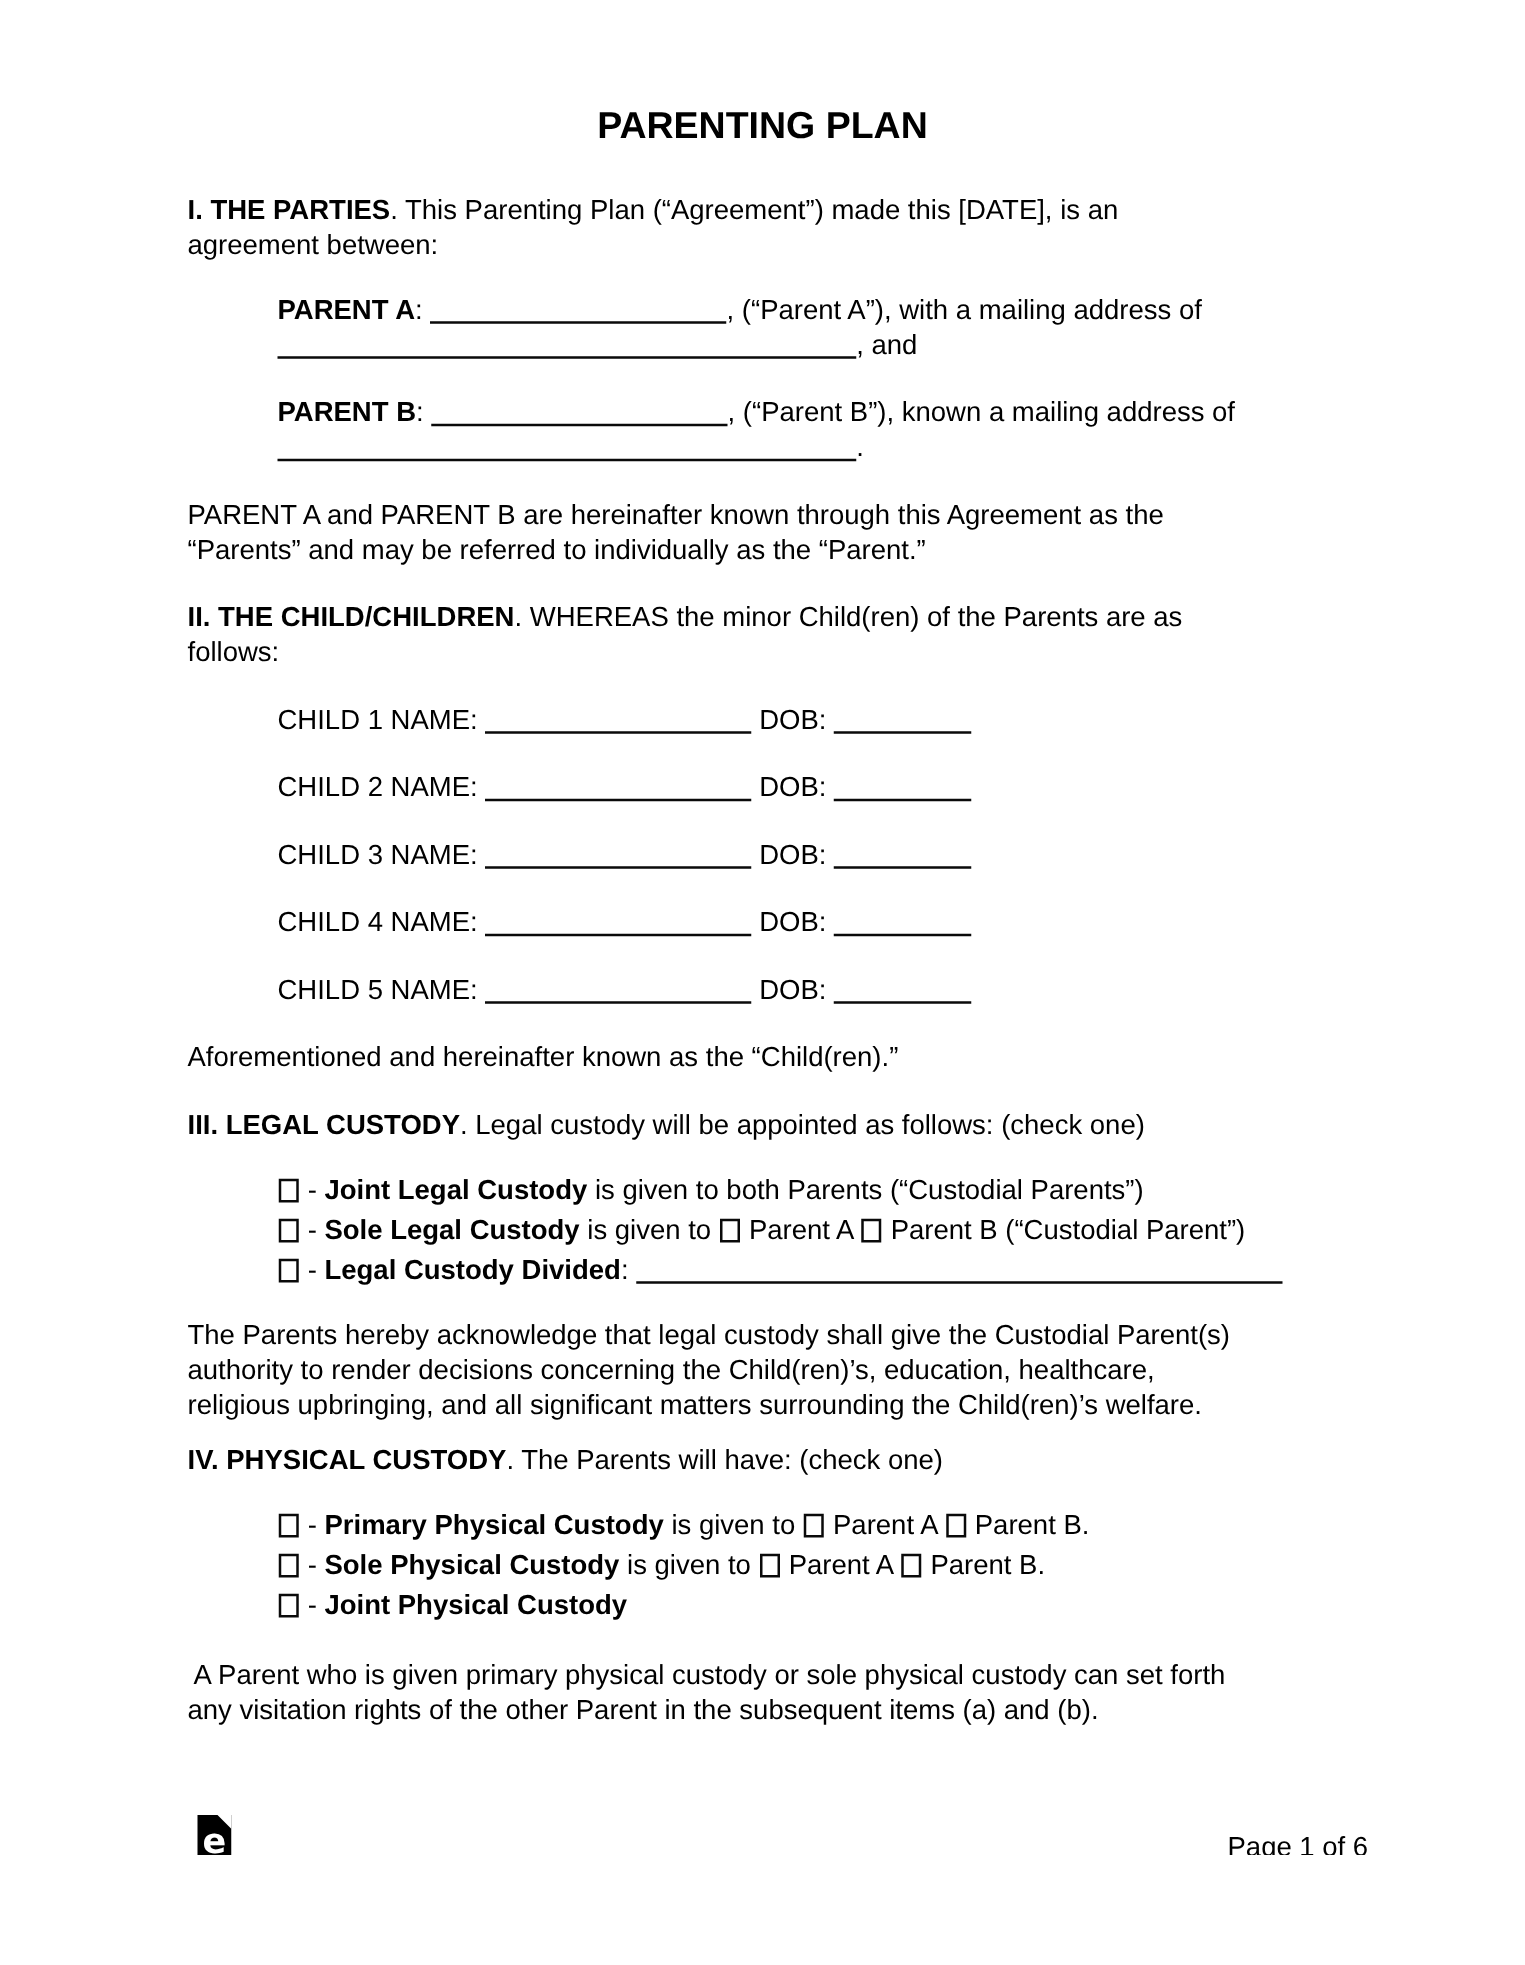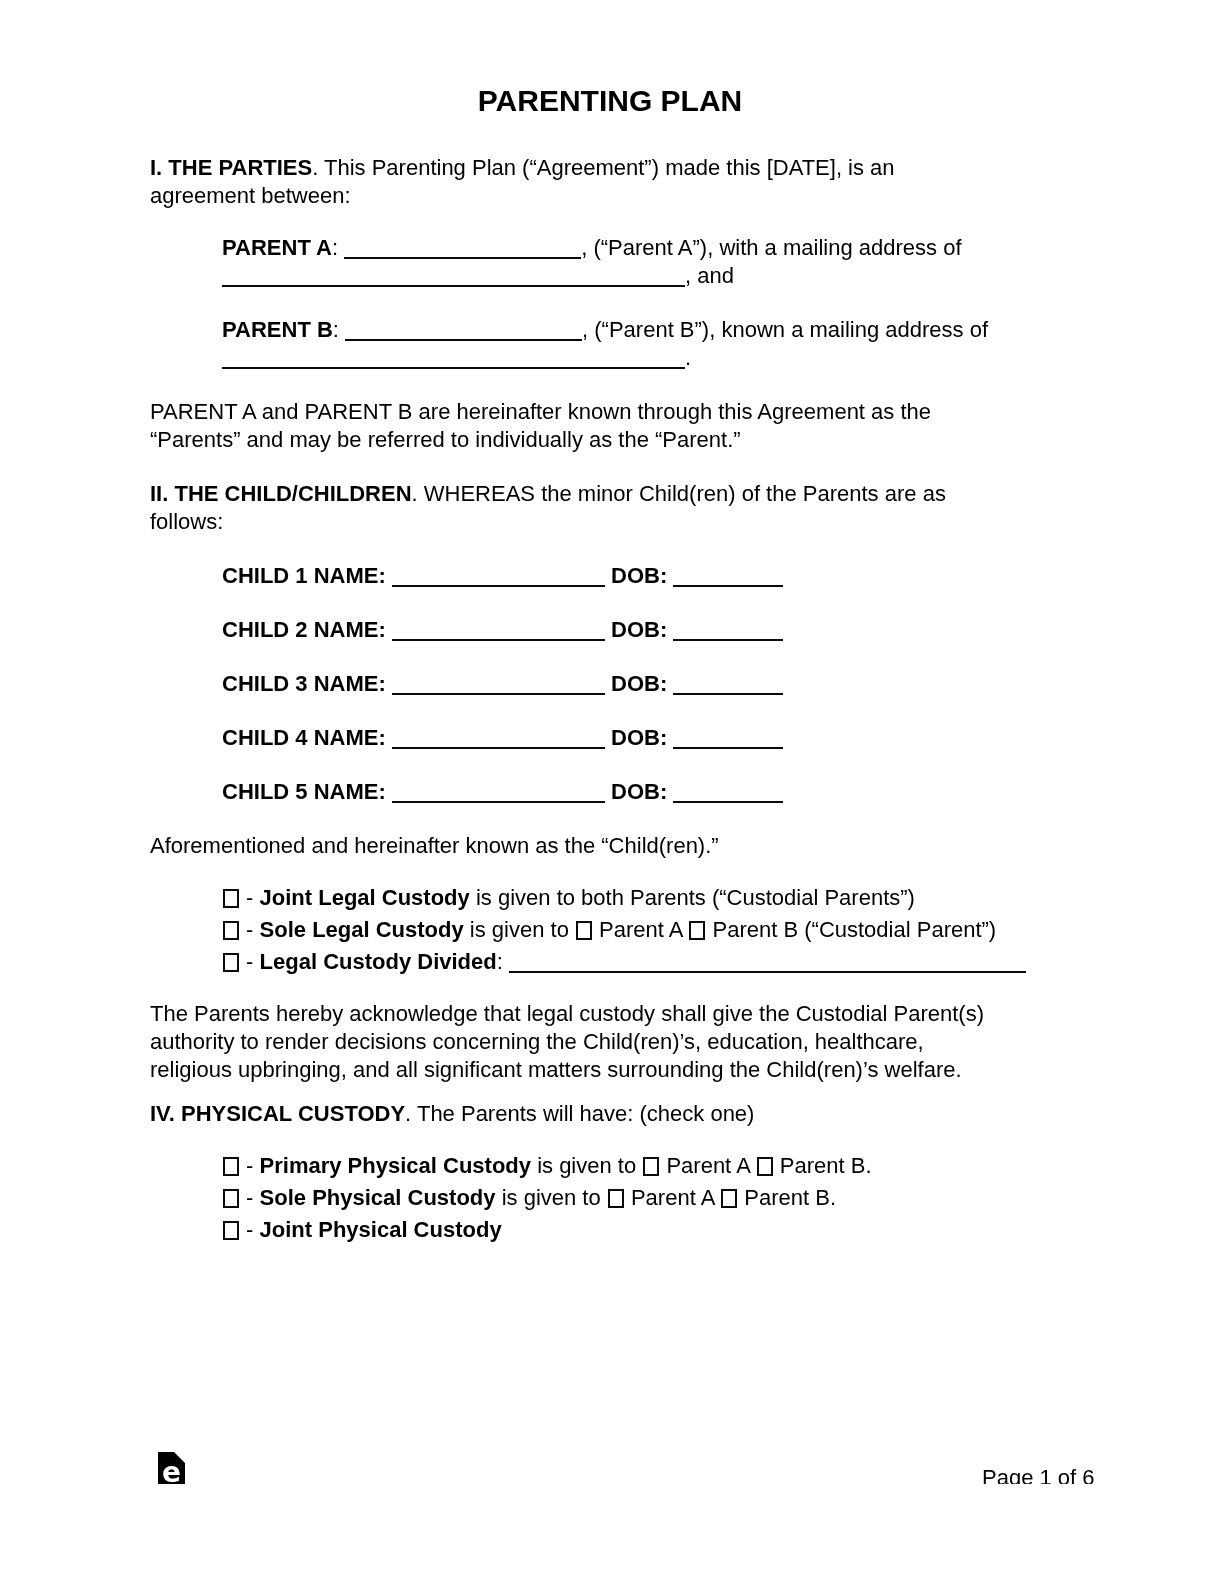--- a/index.html
+++ b/index.html
@@ -22,21 +22,21 @@
   }
   .para { font-size: 22px; line-height: 28px; }
   .line { white-space: pre; }
   b.hd { font-weight: bold; }
 
   .p-intro      { margin-top: 36px; }
   .p-parent-a   { margin-top: 24px; margin-left: 72px; }
   .p-parent-b   { margin-top: 26px; margin-left: 72px; }
   .p-ack        { margin-top: 26px; }
   .p-children   { margin-top: 26px; }
-  .child-list   { margin-top: 26px; font-weight: bold; }
+  .child-list   { margin-top: 26px; }
   .child-row    { font-size: 22px; line-height: 28px; margin-bottom: 26px; margin-left: 72px; white-space: pre; }
   .p-aforemention { margin-top: 0; }
   .p-legal      { margin-top: 26px; }
   .opt-list     { margin-top: 22px; margin-left: 72px; }
   .opt-row      { font-size: 22px; line-height: 32px; white-space: pre; }
   .p-legal-note { margin-top: 22px; }
   .p-physical   { margin-top: 16px; }
   .p-phys-note  { margin-top: 26px; }
 
   
@@ -142,20 +142,23 @@
       <div class="child-row"><span>CHILD 2 NAME: </span><span class="blank bl-child"></span><span> DOB: </span><span class="blank bl-dob"></span></div>
       <div class="child-row"><span>CHILD 3 NAME: </span><span class="blank bl-child"></span><span> DOB: </span><span class="blank bl-dob"></span></div>
       <div class="child-row"><span>CHILD 4 NAME: </span><span class="blank bl-child"></span><span> DOB: </span><span class="blank bl-dob"></span></div>
       <div class="child-row"><span>CHILD 5 NAME: </span><span class="blank bl-child"></span><span> DOB: </span><span class="blank bl-dob"></span></div>
     </div>
 
     <div class="para p-aforemention">
       <div class="line">Aforementioned and hereinafter known as the “Child(ren).”</div>
     </div>
 
+    <div class="para p-legal">
+      <div class="line"><b class="hd">III. LEGAL CUSTODY</b><span>. Legal custody will be appointed as follows: (check one)</span></div>
+    </div>
 
     <div class="opt-list">
       <div class="opt-row"><span class="cb"></span><span> - </span><b class="hd">Joint Legal Custody</b><span> is given to both Parents (“Custodial Parents”)</span></div>
       <div class="opt-row"><span class="cb"></span><span> - </span><b class="hd">Sole Legal Custody</b><span> is given to </span><span class="cb"></span><span> Parent A </span><span class="cb"></span><span> Parent B (“Custodial Parent”)</span></div>
       <div class="opt-row"><span class="cb"></span><span> - </span><b class="hd">Legal Custody Divided</b><span>: </span><span class="blank bl-divided"></span></div>
     </div>
 
     <div class="para p-legal-note">
       <div class="line">The Parents hereby acknowledge that legal custody shall give the Custodial Parent(s)</div>
       <div class="line">authority to render decisions concerning the Child(ren)’s, education, healthcare,</div>
@@ -165,20 +168,24 @@
     <div class="para p-physical">
       <div class="line"><b class="hd">IV. PHYSICAL CUSTODY</b><span>. The Parents will have: (check one)</span></div>
     </div>
 
     <div class="opt-list">
       <div class="opt-row"><span class="cb"></span><span> - </span><b class="hd">Primary Physical Custody</b><span> is given to </span><span class="cb"></span><span> Parent A </span><span class="cb"></span><span> Parent B.</span></div>
       <div class="opt-row"><span class="cb"></span><span> - </span><b class="hd">Sole Physical Custody</b><span> is given to </span><span class="cb"></span><span> Parent A </span><span class="cb"></span><span> Parent B.</span></div>
       <div class="opt-row"><span class="cb"></span><span> - </span><b class="hd">Joint Physical Custody</b></div>
     </div>
 
+    <div class="para p-phys-note">
+      <div class="line"> A Parent who is given primary physical custody or sole physical custody can set forth</div>
+      <div class="line">any visitation rights of the other Parent in the subsequent items (a) and (b).</div>
+    </div>
 
   </div>
 
   <div class="logo">
     <span class="cut"></span>
     <span class="flap"></span>
     <span class="letter">e</span>
   </div>
   <div class="page-num">Page 1 of 6</div>
 </div>

